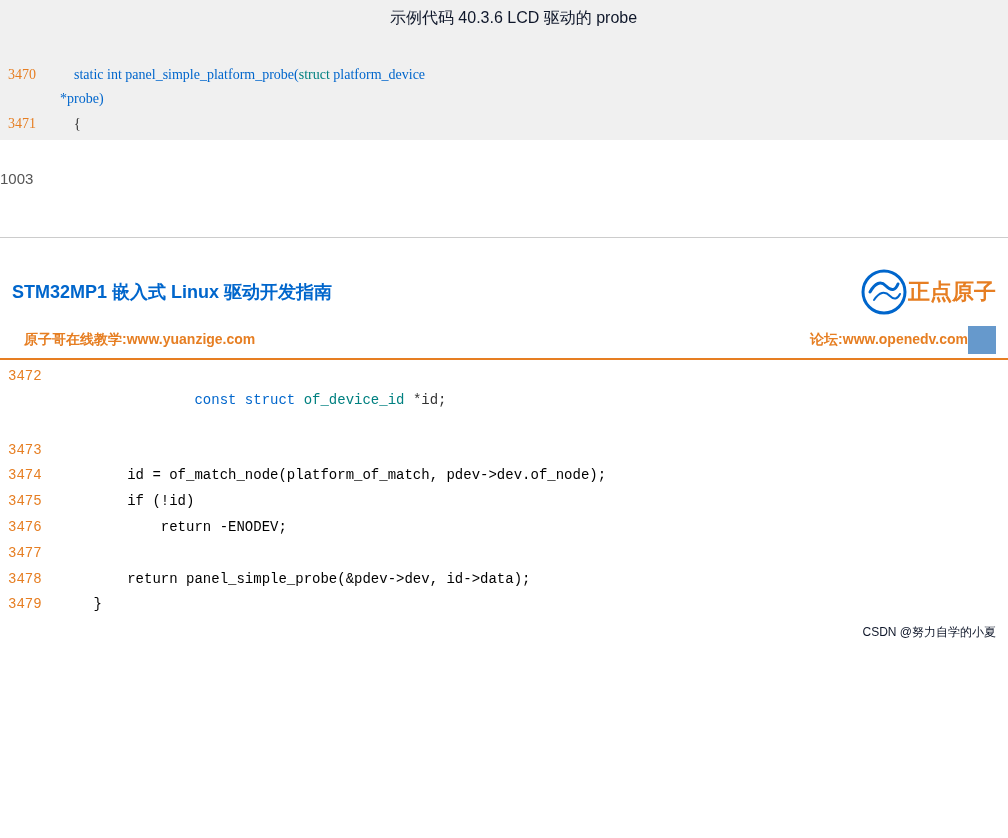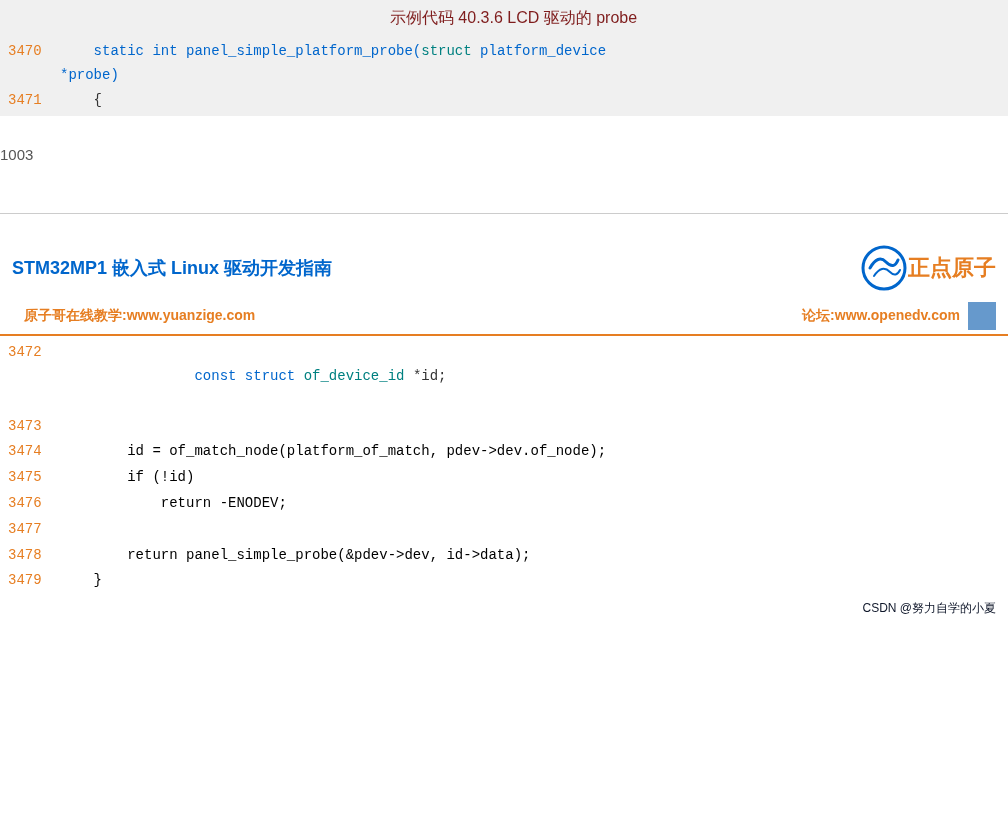--- a/index.html
+++ b/index.html
@@ -18,31 +18,32 @@
 
     .top-section {
       background: #f0f0f0;
       padding: 0;
     }
 
     .title-bar {
       text-align: center;
       padding: 8px 0 6px 0;
       font-size: 16px;
-      color: #7f1d1d;
+      color: #0f172a;
       font-weight: normal;
       margin-left: 19px;
     }
 
     .code-block {
       background: #f0f0f0;
       padding: 4px 0;
-      font-family: Liberation Mono, monospace;
+      font-family: Liberation Serif, serif;
       font-size: 14px;
       line-height: 1.6;
+      margin-top: 24px;
     }
 
     .code-line {
       display: flex;
       padding: 1px 0;
     }
 
     .line-number {
       color: #e67e22;
       min-width: 60px;
@@ -118,21 +119,21 @@
     .sub-header-left {
       color: #e67e22;
       font-size: 14px;
       font-weight: bold;
       margin-left: 12px;
     }
 
     .sub-header-right {
       display: flex;
       align-items: center;
-      gap: 8px;
+      gap: 0;
       color: #e67e22;
       font-size: 14px;
       font-weight: bold;
     }
 
     .blue-box {
       width: 28px;
       height: 28px;
       background: #6699cc;
     }

